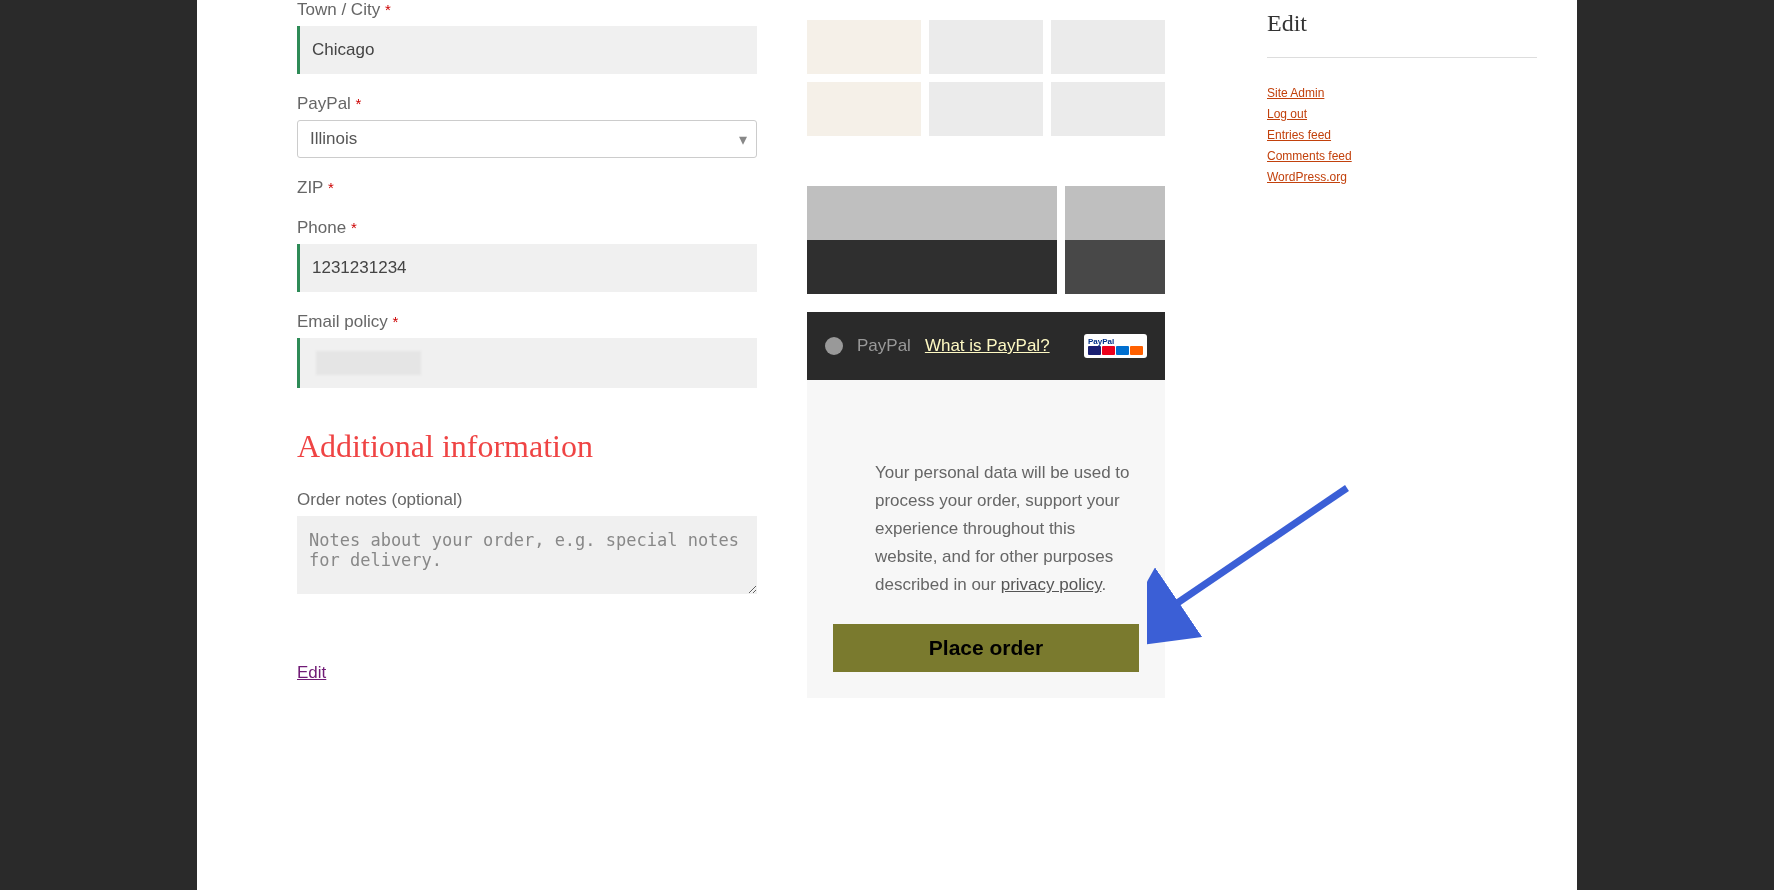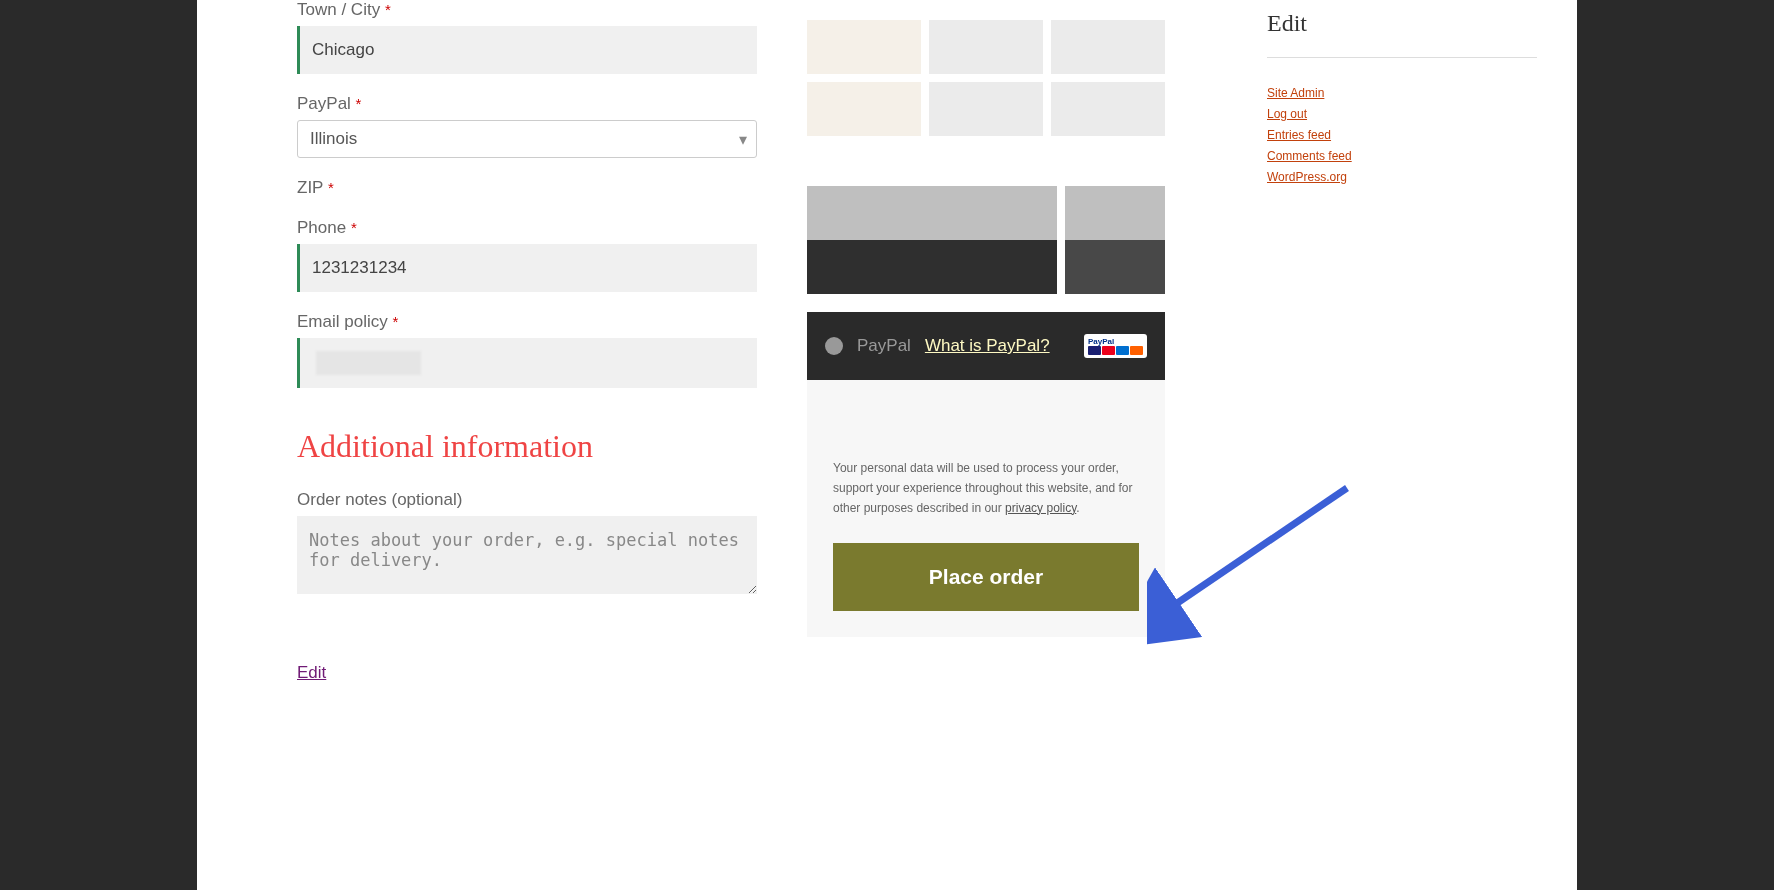--- a/index.html
+++ b/index.html
@@ -179,34 +179,35 @@
       width: 13px;
       height: 9px;
       border-radius: 1px;
     }
     .privacy-box {
       background: #f7f7f7;
       padding: 24px 26px 26px 26px;
     }
     .privacy-text {
       color: #666;
-      font-size: 12px;
+      font-size: 17px;
       line-height: 1.65;
       margin-bottom: 25px;
       margin-top: 55px;
+      margin-left: 42px;
     }
     .privacy-link {
       color: #555;
       text-decoration: underline;
     }
     .place-order-btn {
       width: 100%;
-      padding: 22px;
+      padding: 12px;
       background: #7a7a2e;
-      color: #ffffff;
+      color: #000000;
       border: none;
       font-size: 21px;
       font-weight: bold;
       cursor: pointer;
     }
     .sidebar-heading {
       font-family: Georgia, 'Times New Roman', serif;
       font-size: 24px;
       color: #333;
       margin-bottom: 20px;

